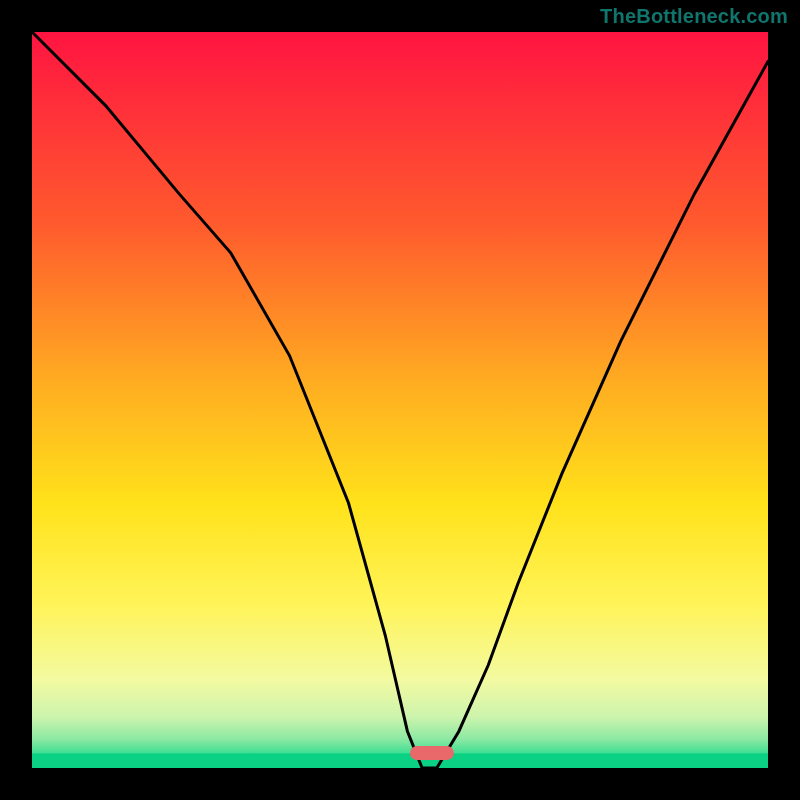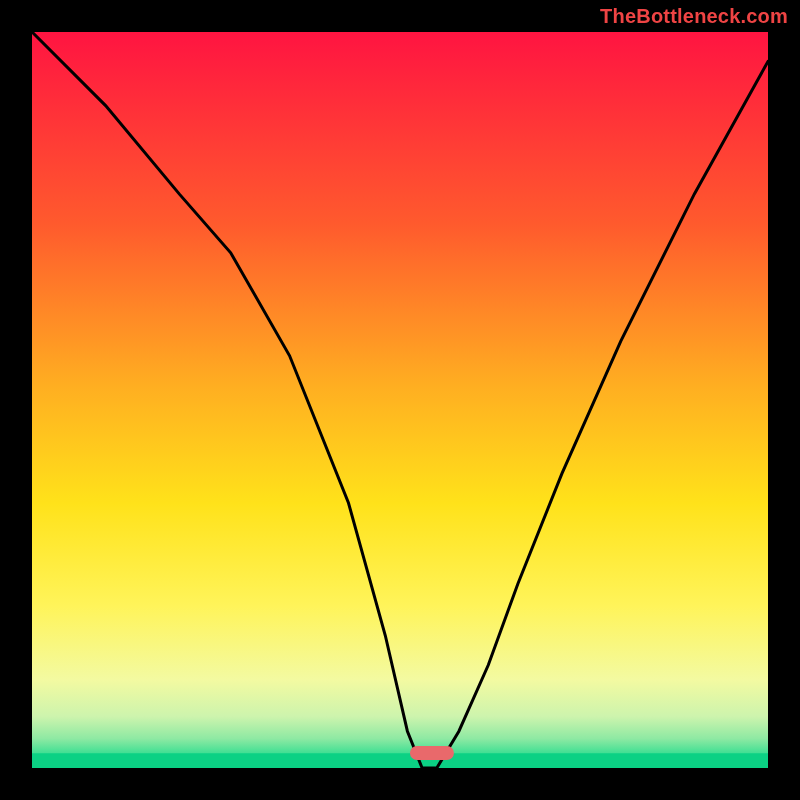--- a/index.html
+++ b/index.html
@@ -13,21 +13,21 @@
   .frame {
     position: relative;
     width: 800px;
     height: 800px;
     background: #000000;
   }
   .watermark {
     position: absolute;
     top: 5px;
     right: 12px;
-    color: #ef4444;
+    color: #0f766e;
     font-family: Arial, Helvetica, sans-serif;
     font-size: 20px;
     font-weight: 600;
     letter-spacing: 0.2px;
     z-index: 10;
   }
   .plot {
     position: absolute;
     left: 32px;
     top: 32px;

